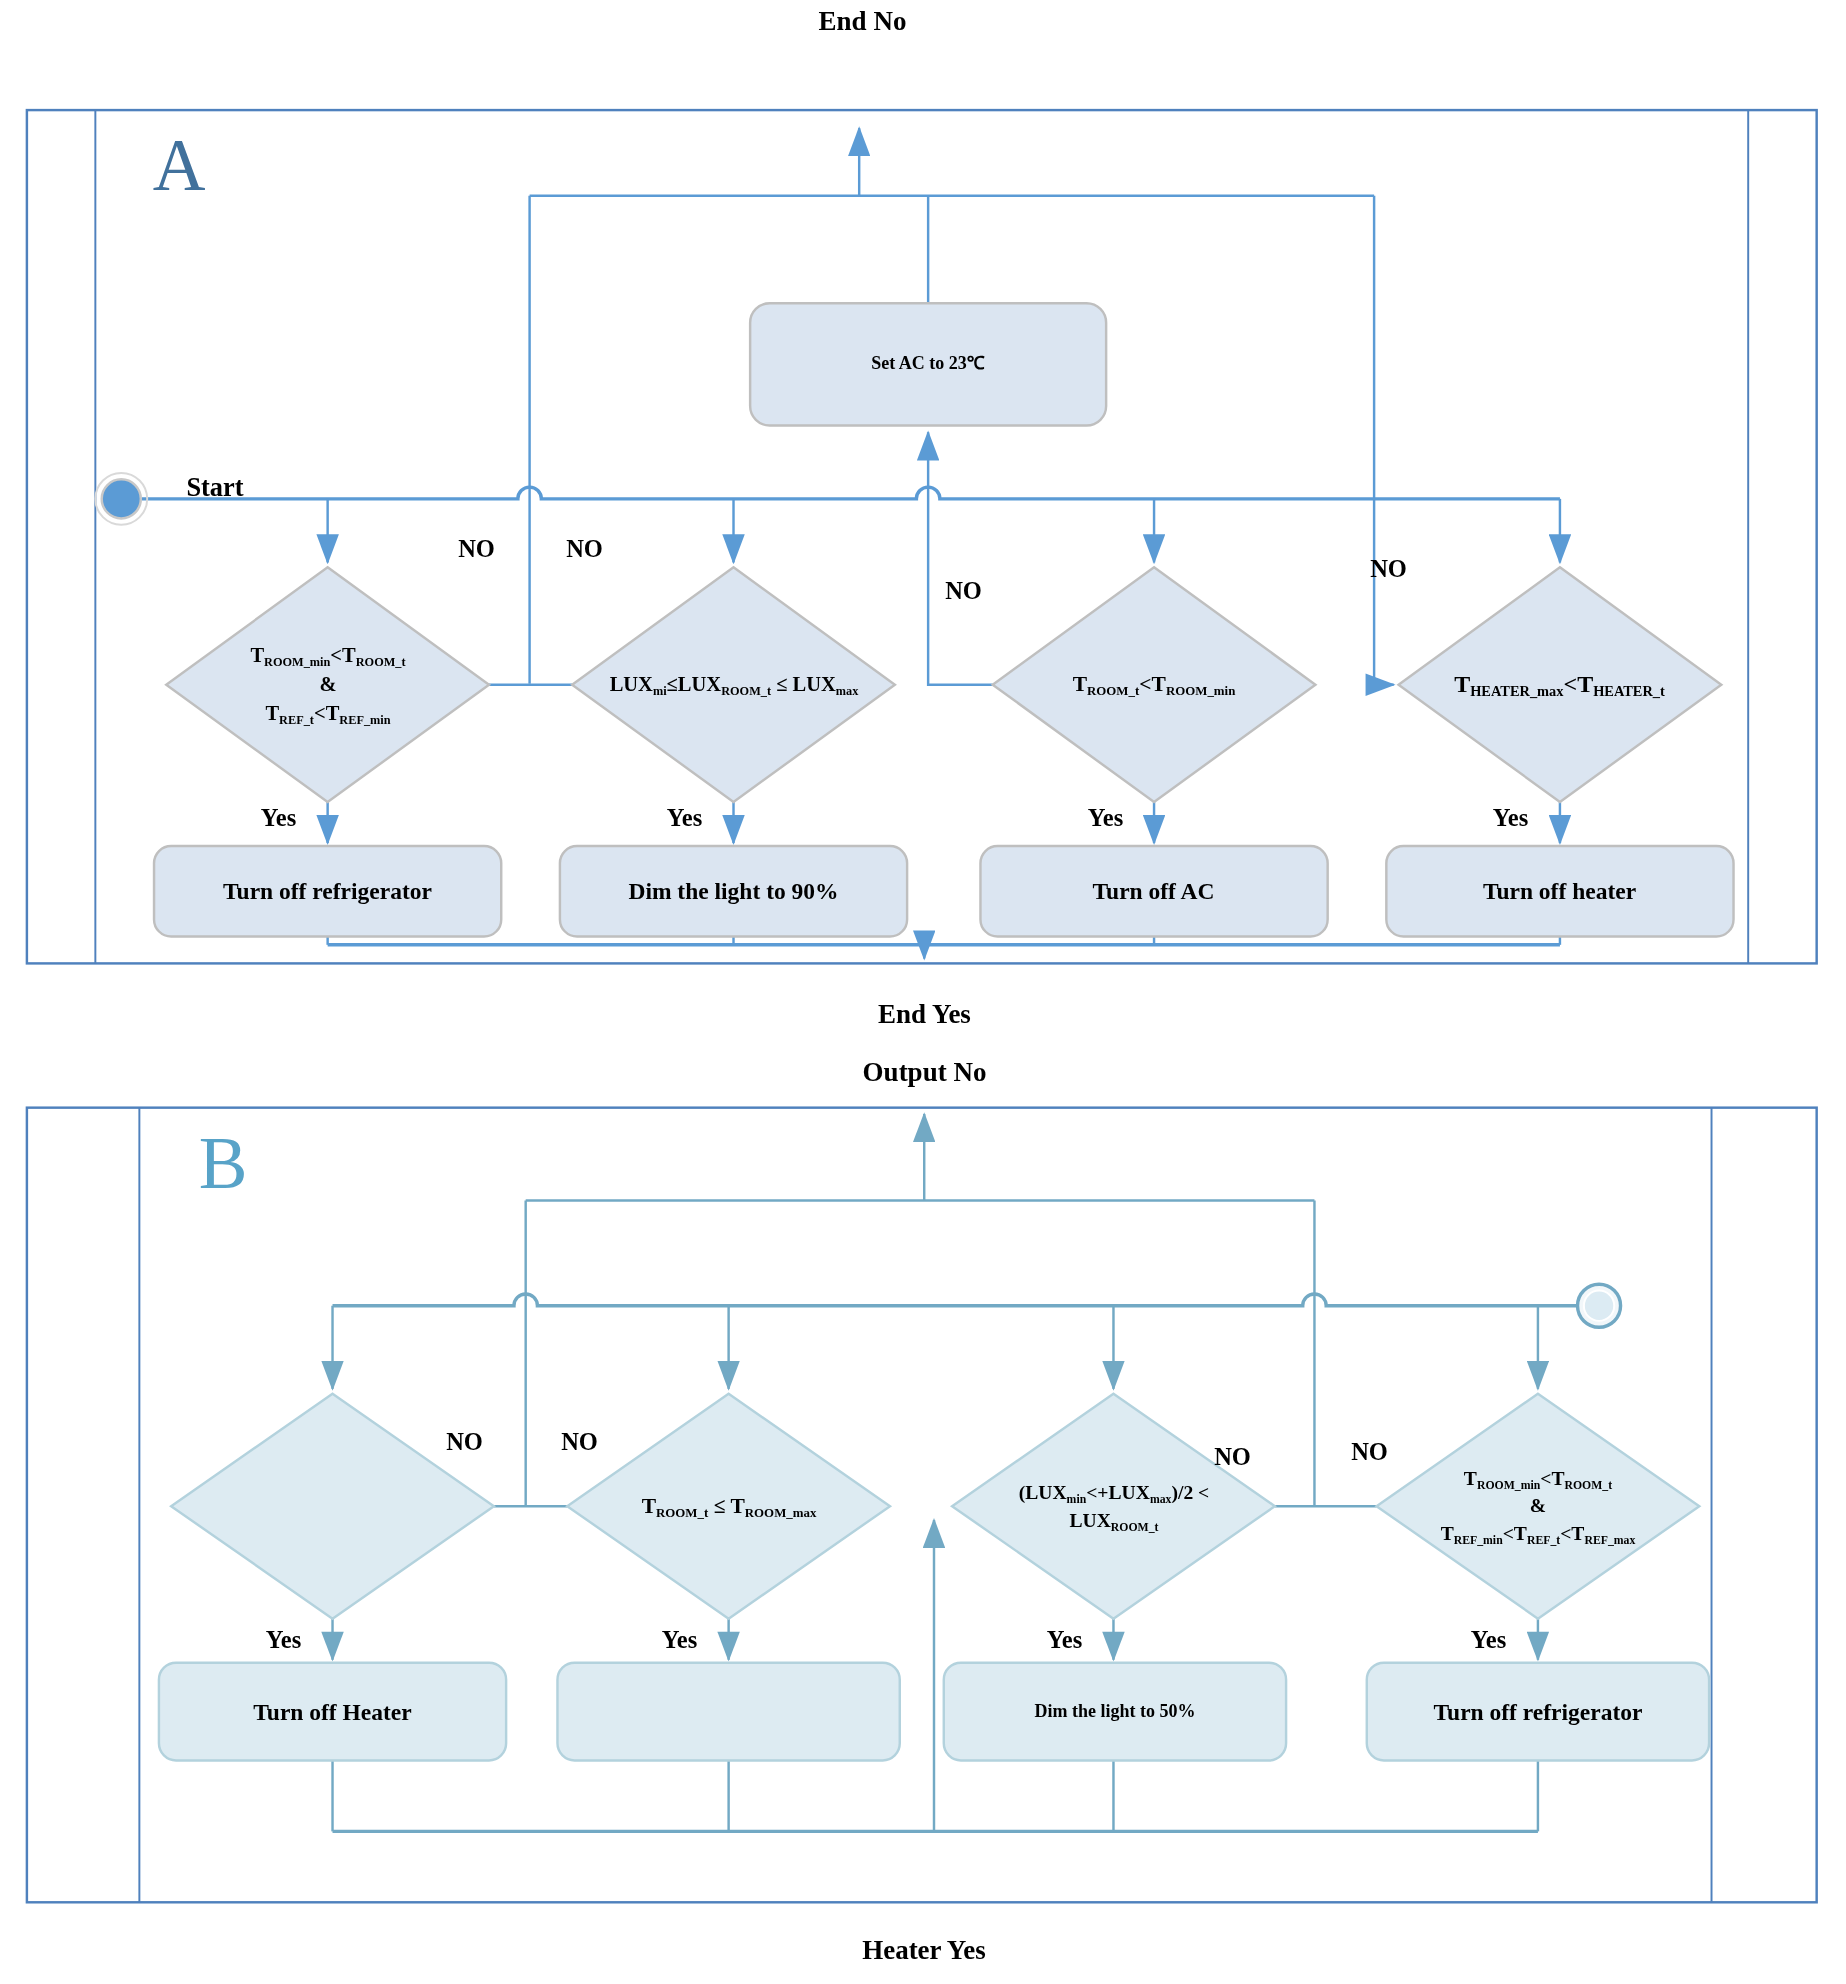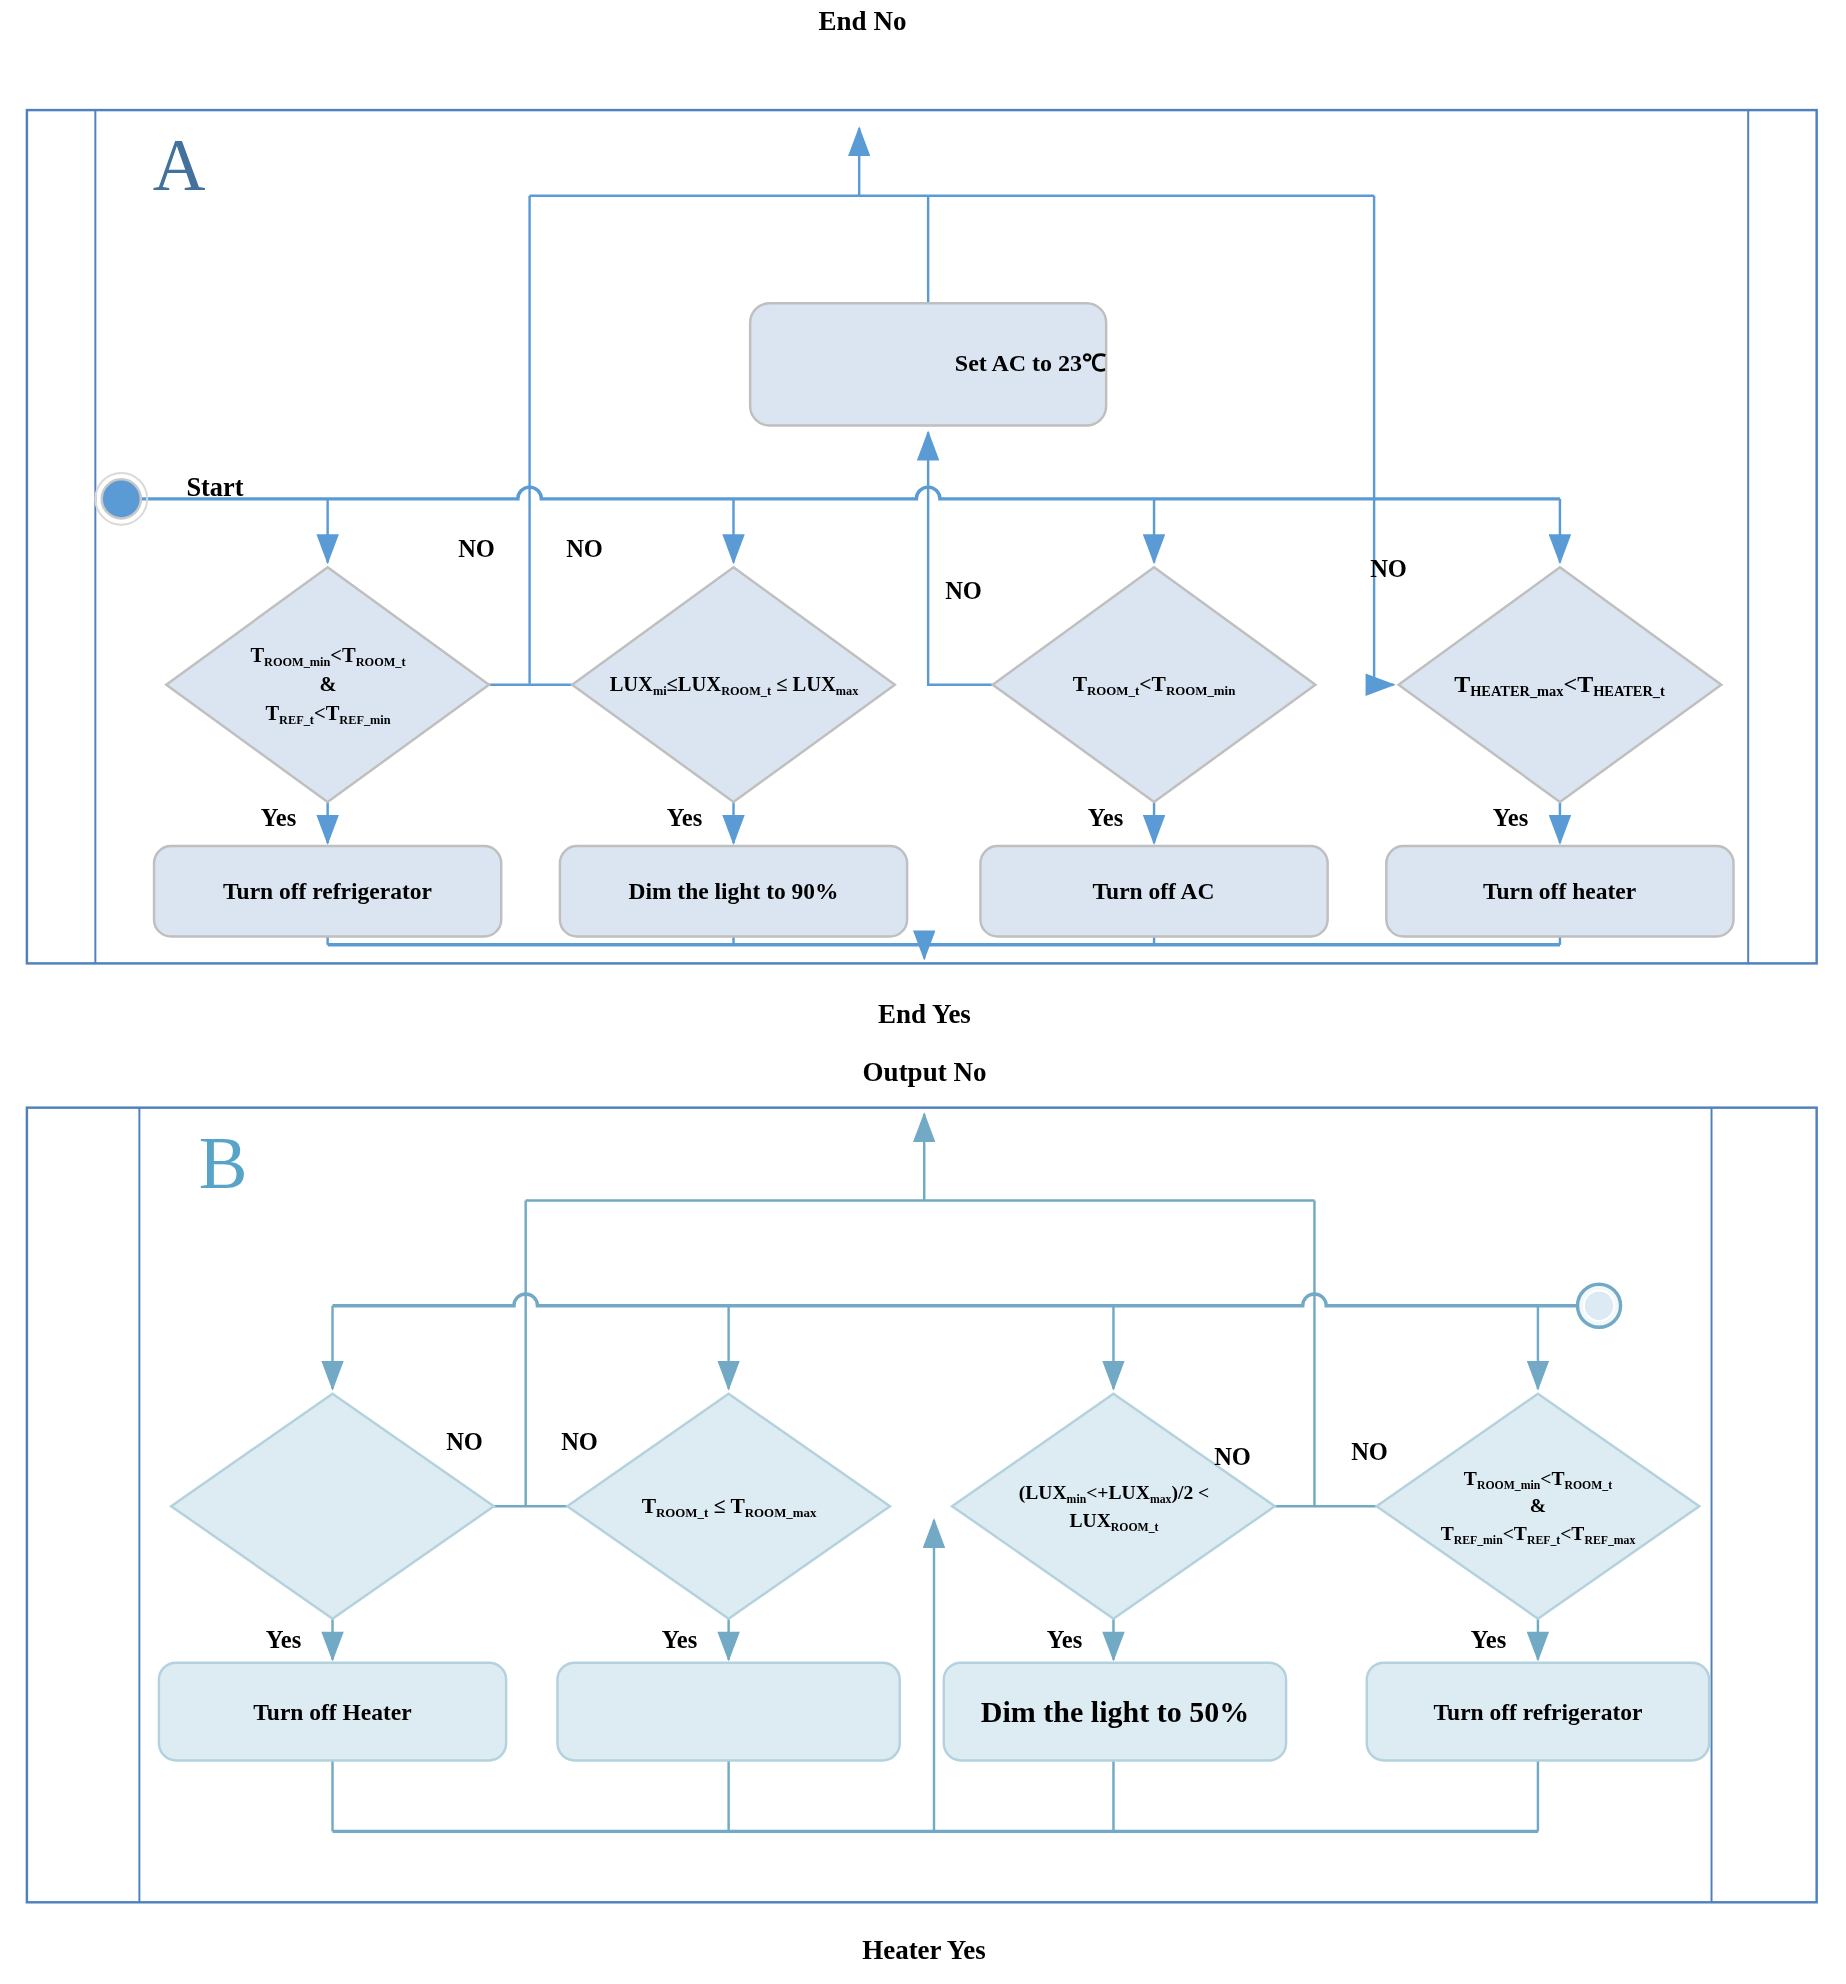--- a/index.html
+++ b/index.html
@@ -165,21 +165,21 @@
   <div class="lbl nw" style="left:575px;top:648px;width:318px;height:73px;font-size:20.5px;">
       <span class="tx"><span>LUX</span><sub>mi</sub><span>≤LUX</span><sub>ROOM_t</sub><span> ≤ LUX</span><sub>max</sub></span>
     </div>
   <div class="lbl nw" style="left:1005px;top:648px;width:298px;height:73px;font-size:21.5px;">
       <span class="tx"><span>T</span><sub>ROOM_t</sub><span>&lt;T</span><sub>ROOM_min</sub></span>
     </div>
   <div class="lbl nw" style="left:1403px;top:648px;width:313px;height:73px;font-size:24px;">
       <span class="tx"><span>T</span><sub>HEATER_max</sub><span>&lt;T</span><sub>HEATER_t</sub></span>
     </div>
 
-  <div class="lbl nw" style="left:750px;top:303px;width:356px;height:122px;font-size:24px;justify-content:flex-end;">
+  <div class="lbl nw" style="left:750px;top:303px;width:356px;height:122px;font-size:18px;">
       <span class="tx">Set AC to 23℃</span>
     </div>
 
   <div class="lbl" style="left:242px;top:803px;width:73px;height:30px;font-size:24.5px;">
       <span class="tx">Yes</span>
     </div>
   <div class="lbl" style="left:648px;top:803px;width:73px;height:30px;font-size:24.5px;">
       <span class="tx">Yes</span>
     </div>
   <div class="lbl" style="left:1069px;top:803px;width:73px;height:30px;font-size:24.5px;">
@@ -245,21 +245,21 @@
   <div class="lbl" style="left:1028px;top:1625px;width:73px;height:30px;font-size:24.5px;">
       <span class="tx">Yes</span>
     </div>
   <div class="lbl" style="left:1452px;top:1625px;width:73px;height:30px;font-size:24.5px;">
       <span class="tx">Yes</span>
     </div>
 
   <div class="lbl nw" style="left:159px;top:1663px;width:347px;height:98px;font-size:23.5px;">
       <span class="tx">Turn off Heater</span>
     </div>
-  <div class="lbl nw" style="left:944px;top:1663px;width:342px;height:98px;font-size:30px;">
+  <div class="lbl nw" style="left:944px;top:1663px;width:342px;height:98px;font-size:18px;">
       <span class="tx">Dim the light to 50%</span>
     </div>
   <div class="lbl nw" style="left:1367px;top:1663px;width:342px;height:98px;font-size:23.5px;">
       <span class="tx">Turn off refrigerator</span>
     </div>
 
   <div class="lbl" style="left:809px;top:1933px;width:230px;height:35px;font-size:27px;">
       <span class="tx">Heater Yes</span>
     </div>
 

